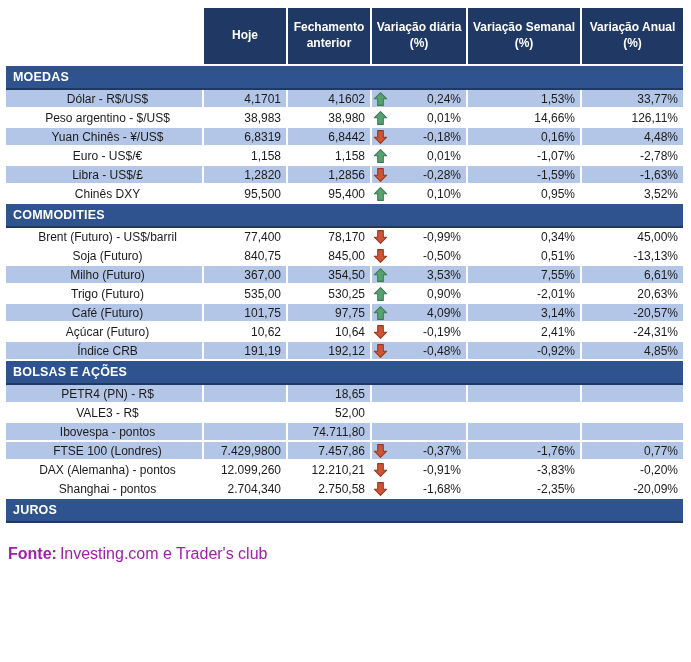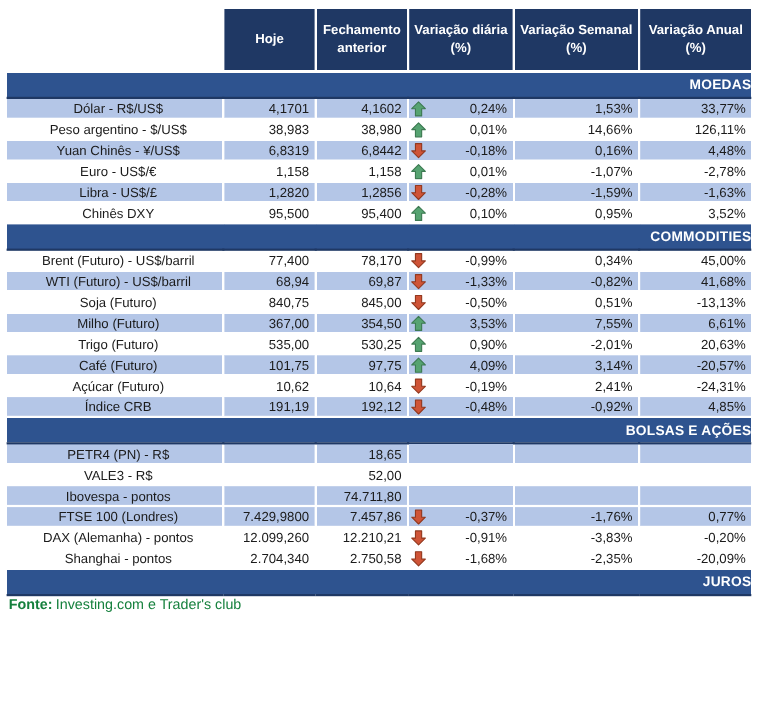--- a/index.html
+++ b/index.html
@@ -22,41 +22,41 @@
   th,td{padding:0;overflow:hidden;white-space:normal;}
   thead th{
     background:var(--header-bg,#1F3864);color:#fff;font-weight:bold;
     font-size:12px;line-height:1.3;height:56px;text-align:center;
     vertical-align:middle;border-left:2px solid #fff;border-bottom:2px solid #fff;
     padding:0 3px;
   }
   thead th.corner{background:#fff;border-left:none;}
   tr.section td{
     background:var(--section-bg,#2E538F);color:#fff;font-weight:bold;
-    font-size:12.5px;height:22px;padding-left:7px;text-align:right;
+    font-size:12.5px;height:22px;padding-left:7px;text-align:left;
     border-top:2px solid var(--header-bg,#1F3864);
     border-bottom:2px solid var(--header-bg,#1F3864);
     letter-spacing:.2px;
   }
   tr.data td{
     height:17px;border-bottom:2px solid #fff;border-left:2px solid #fff;
     vertical-align:middle;
   }
   tr.data td:first-child{border-left:none;}
   tr.band td{background:var(--band-bg,#B4C6E7);}
   tr.plain td{background:#ffffff;}
   td.label{text-align:center;padding-left:7px;}
   td.num{text-align:right;padding-right:5px;}
   td.trend{position:relative;text-align:right;padding-right:5px;}
   td.trend .icon{
     position:absolute;left:1px;top:50%;transform:translateY(-50%);
     width:15px;height:15px;line-height:0;
   }
   .footer{
-    padding-left:2px;font-size:13px;color:#15803d;
+    margin-top:22px;padding-left:2px;font-size:16px;color:#a21caf;
   }
   .footer .b{font-weight:bold;}
   .footer .t{margin-left:3px;}
 </style>
 </head>
 <body>
 
 <div class="page">
   <table>
     <colgroup>
@@ -147,30 +147,20 @@
         <tr class="data plain">
           <td class="label">Brent (Futuro) - US$/barril</td>
           <td class="num">77,400</td>
           <td class="num">78,170</td>
           <td class="trend"><span class="icon"><svg width="15" height="15" viewBox="0 0 16 16">
                 <path d="M8 14.8 L1.4 8.2 H5 V1.2 H11 V8.2 H14.6 Z" fill="#CF5437" stroke="#93391F" stroke-width="1.1" stroke-linejoin="round"></path>
               </svg></span><span>-0,99%</span></td>
           <td class="num">0,34%</td>
           <td class="num">45,00%</td>
         </tr>
-        <tr class="data band">
-          <td class="label">WTI (Futuro) - US$/barril</td>
-          <td class="num">68,94</td>
-          <td class="num">69,87</td>
-          <td class="trend"><span class="icon"><svg width="15" height="15" viewBox="0 0 16 16">
-                <path d="M8 14.8 L1.4 8.2 H5 V1.2 H11 V8.2 H14.6 Z" fill="#CF5437" stroke="#93391F" stroke-width="1.1" stroke-linejoin="round"></path>
-              </svg></span><span>-1,33%</span></td>
-          <td class="num">-0,82%</td>
-          <td class="num">41,68%</td>
-        </tr>
         <tr class="data plain">
           <td class="label">Soja (Futuro)</td>
           <td class="num">840,75</td>
           <td class="num">845,00</td>
           <td class="trend"><span class="icon"><svg width="15" height="15" viewBox="0 0 16 16">
                 <path d="M8 14.8 L1.4 8.2 H5 V1.2 H11 V8.2 H14.6 Z" fill="#CF5437" stroke="#93391F" stroke-width="1.1" stroke-linejoin="round"></path>
               </svg></span><span>-0,50%</span></td>
           <td class="num">0,51%</td>
           <td class="num">-13,13%</td>
         </tr>

